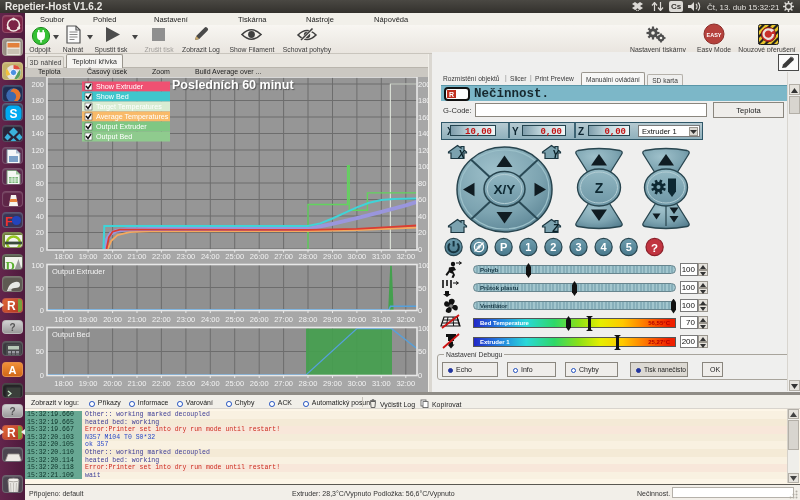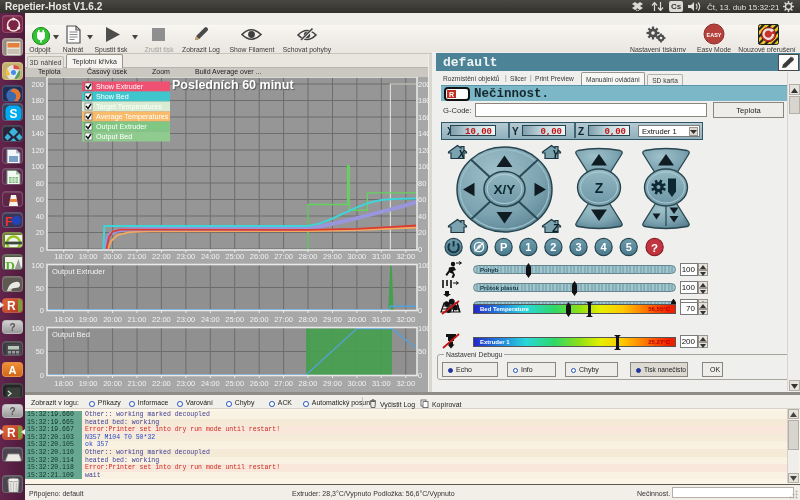--- a/index.html
+++ b/index.html
@@ -76,20 +76,28 @@
           <line x1="5.5" y1="0" x2="5.5" y2="2"></line>
           <line x1="5.5" y1="9" x2="5.5" y2="11"></line>
           <line x1="0" y1="5.5" x2="2" y2="5.5"></line>
           <line x1="9" y1="5.5" x2="11" y2="5.5"></line>
           <line x1="1.6" y1="1.6" x2="3" y2="3"></line>
           <line x1="8" y1="8" x2="9.4" y2="9.4"></line>
           <line x1="1.6" y1="9.4" x2="3" y2="8"></line>
           <line x1="8" y1="3" x2="9.4" y2="1.6"></line>
         </g>
       </svg>
+  </div>
+  <div class="abs" id="menubar">
+    <span style="left:15px">Soubor</span>
+      <span style="left:68px">Pohled</span>
+      <span style="left:129px">Nastavení</span>
+      <span style="left:213px">Tiskárna</span>
+      <span style="left:281px">Nástroje</span>
+      <span style="left:349px">Nápověda</span>
   </div>
   <div class="abs" id="toolbar">
     <svg class="abs" style="left:6px;top:1px" width="20" height="20" viewBox="0 0 20 20">
         <circle cx="10" cy="10" r="8.6" fill="#35c135" stroke="#1e8a1e" stroke-width="1"></circle>
         <path d="M7.8 4 v3 M12.2 4 v3 M6.8 7 h6.4 v3.2 a3.2 3.2 0 0 1 -6.4 0 z M10 13 v3.5" stroke="#fff" stroke-width="1.5" fill="#fff"></path>
       </svg>
     <svg class="abs" style="left:28px;top:10px" width="6" height="5" viewBox="0 0 6 5">
         <path d="M0 0 h6 l-3 4.5 z" fill="#444"></path>
       </svg>
     <span class="tbl" style="left:15px">Odpojit</span>
@@ -532,23 +540,20 @@
 <rect x="57" y="54.5" width="88" height="10" fill="#8fcb8e"></rect>
 <rect x="60" y="56.0" width="7" height="7" fill="#fff" stroke="#555" stroke-width="0.6"></rect>
 <path d="M61 59.0 l2 2.5 l3 -4.5" stroke="#111" stroke-width="1.4" fill="none"></path>
 <text x="71" y="62.3" fill="#fff" font-size="7.2">Output Bed</text>
 <text x="147" y="11.5" fill="#fff" font-size="12.5" font-weight="bold" style="text-shadow:1px 1px 1px #555">Posledních 60 minut</text>
 <text x="27" y="197" fill="#f2f2f2" font-size="7.5">Output Extruder</text>
 <text x="27" y="260" fill="#f2f2f2" font-size="7.5">Output Bed</text>
 </svg></div>
   <div class="abs" id="divider"></div>
   <div class="abs" id="rpanel">
-    <div class="abs" style="left:4px;top:1px;width:364px;height:18px;background:#4d8396;">
-      <span style="position:absolute;left:7px;top:2px;font:bold 13px 'Liberation Mono',monospace;color:#eef4f4">default</span>
-    </div>
     <div class="abs" style="left:346px;top:1.5px;width:21px;height:17px;background:#fbfbfb;border:1.5px solid #4a4a4a">
       <svg width="14" height="13" viewBox="0 0 14 13" style="margin:0.5px 0 0 1.5px">
           <path d="M1 12 L2 8.6 L9.4 1.2 a1.5 1.5 0 0 1 2.1 0 l0.9 0.9 a1.5 1.5 0 0 1 0 2.1 L5 11.6 Z" fill="#3a3a3a"></path>
           <path d="M11.8 2.5 l-1.8 -1.8" stroke="#888" stroke-width="1"></path>
         </svg>
     </div>
     <div class="abs" style="left:0;top:19px;width:368px;height:15px;font-size:6.6px;color:#3a3a3a">
       <span style="position:absolute;left:11px;top:4px">Rozmístění objektů</span>
       <span style="position:absolute;left:73px;top:3px;color:#888">|</span>
       <span style="position:absolute;left:78px;top:4px">Slicer</span>
@@ -749,21 +754,21 @@
               <path d="M3 0 L6 4 L0 4Z" fill="#333"></path>
             </svg>
           </i>
           <i style="bottom:0">
             <svg width="6" height="4" viewBox="0 0 6 4" style="display:block;margin:1px auto 0">
               <path d="M3 4 L6 0 L0 0Z" fill="#333"></path>
             </svg>
           </i>
         </span>
     </div>
-    <div class="slrow" style="top:248px">
+    <div class="slrow" style="top:262px">
       <svg class="abs" style="left:8px;top:0px" width="22" height="18" viewBox="0 0 22 18">
           <path d="M4 3 h13 l3 9 h-19 z" fill="none" stroke="#111" stroke-width="1.2"></path>
           <path d="M8 3 l-1.7 9 M13 3 l0.6 9 M17.3 3 l2 9 M3.2 6 h15.3 M2.2 9 h17.3" stroke="#111" stroke-width="1"></path>
           <path d="M2 14 L19 1" stroke="#cc1111" stroke-width="1.8"></path>
         </svg>
       <span class="gradtrack" style="top:3.5px">
           <span class="sllab" style="color:#fff;top:1.5px">Bed Temperature</span>
           <span class="sllab" style="left:auto;right:5px;top:1.5px;color:#b40000">56,55°C</span>
           <span class="shandle" style="left:92px;top:-2.5px"></span>
           <span class="ibeam" style="left:114px"></span>

